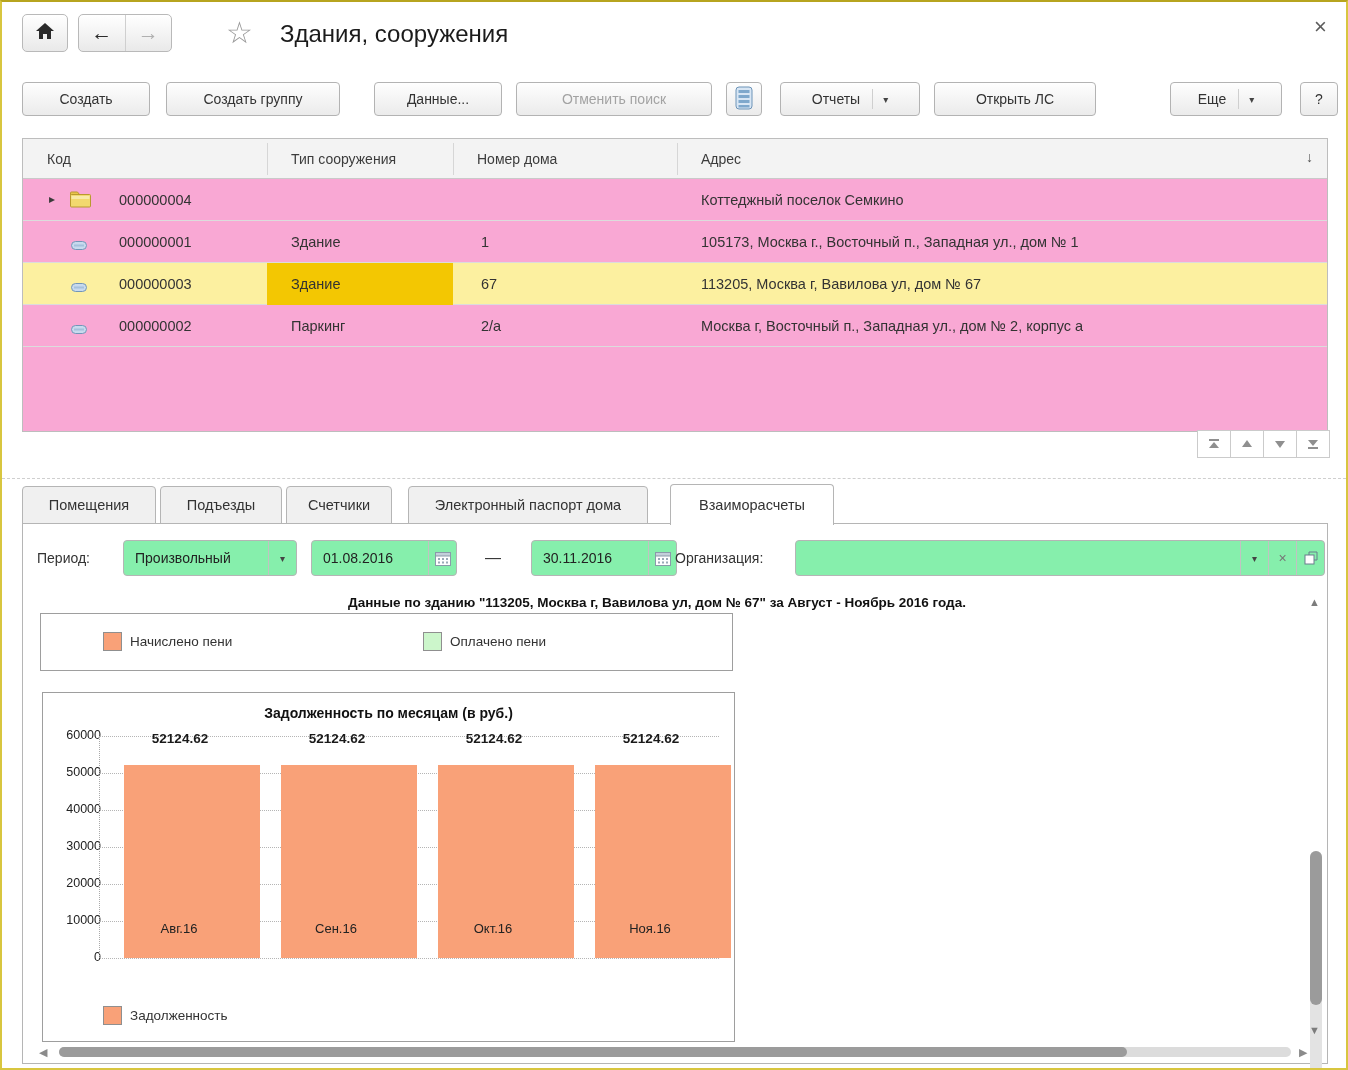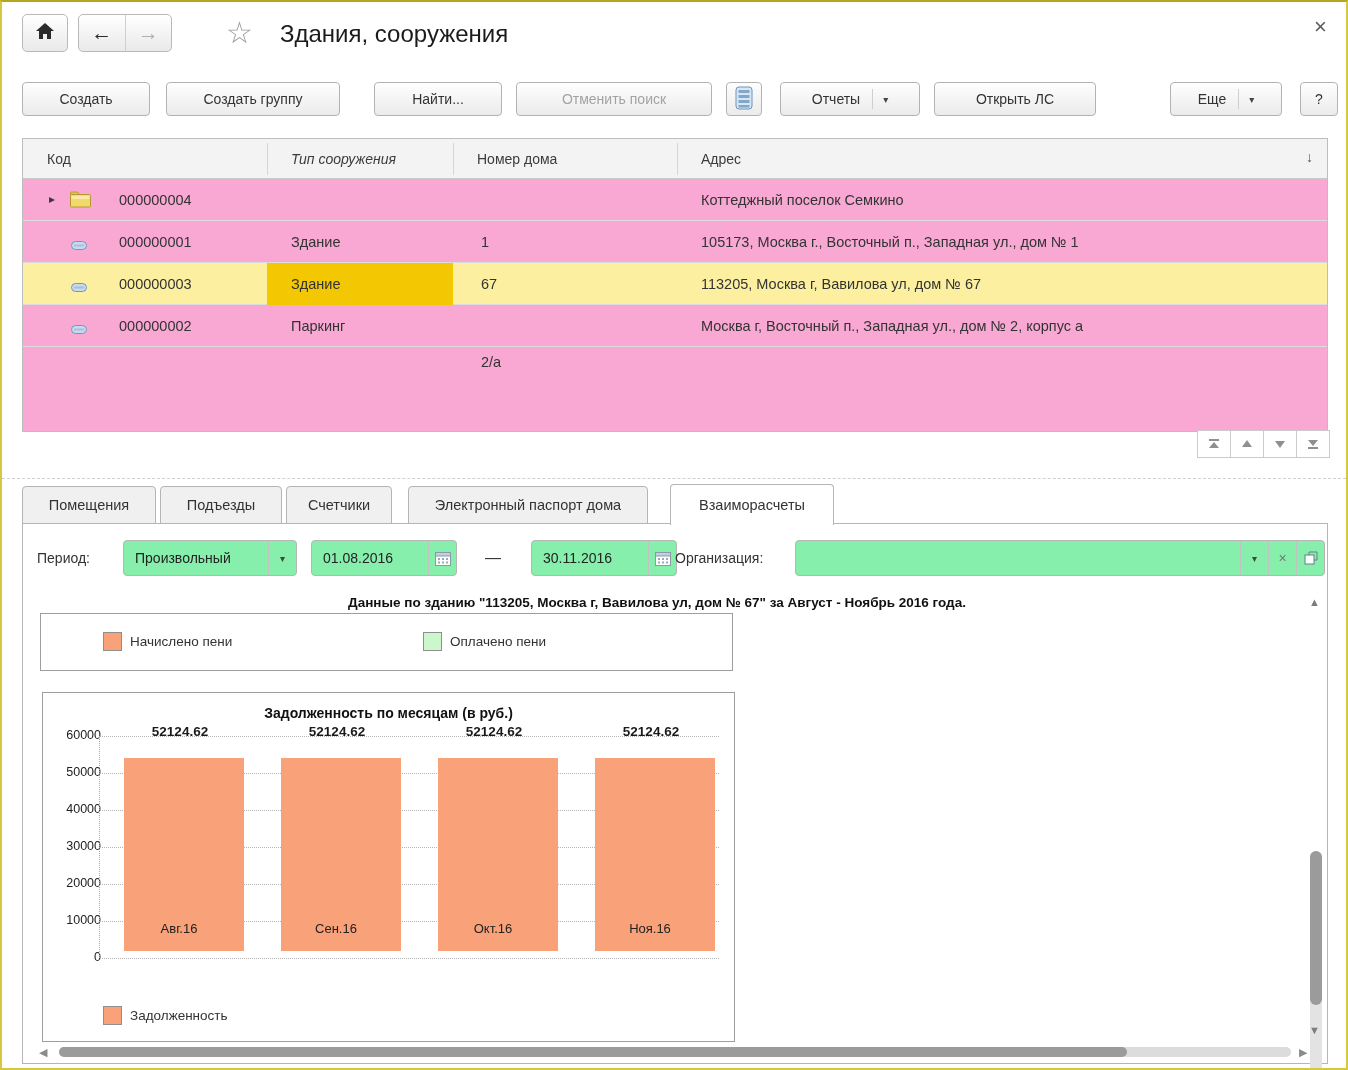--- a/index.html
+++ b/index.html
@@ -67,21 +67,21 @@
     font-size:13.5px; font-weight:700; color:#111; }
   .legend-box { position:absolute; top:89px; height:58px; border:1px solid #9e9e9e; background:#fff; }
   .lg-item { position:absolute; top:18px; display:flex; align-items:center; }
   .lg-sq { width:19px; height:19px; border:1px solid #8f8f8f; margin-right:8px; }
   .lg-lbl { font-size:13.5px; color:#333; }
   .chart-box { position:absolute; left:19px; top:168px; width:693px; height:350px; border:1px solid #9e9e9e; }
   .chart-title { position:absolute; left:0; right:0; top:12px; text-align:center; font-size:14px; font-weight:700; color:#111; }
   .ylab { position:absolute; right:633px; width:52px; text-align:right; font-size:12.5px; color:#222; }
   .plot { position:absolute; left:56px; top:43px; width:620px; height:222px; border-left:1px dotted #a9a9a9; }
   .gline { position:absolute; left:0; right:0; border-top:1px dotted #b5b5b5; }
-  .bar { position:absolute; bottom:7px; width:120px; }
+  .bar { position:absolute; bottom:0; width:136px; }
   .bar-val { position:absolute; width:130px; text-align:center; top:-34px; left:-9px;
     font-size:13.5px; font-weight:700; color:#1a1a1a; }
   .xlab { position:absolute; top:228px; width:112px; text-align:center; font-size:13px; color:#222; }
   
   .vscroll { position:absolute; left:1282px; top:72px; width:22px; height:446px; }
   .varrow { position:absolute; left:4px; font-size:11px; color:#7c7c7c; }
   .vthumb { position:absolute; left:5px; top:255px; width:12px; height:154px; background:#9b9b9b; border-radius:6px; }
   .vtrack { position:absolute; left:5px; top:255px; width:12px; height:230px; background:#e3e3e3; border-radius:6px; }
   .hscroll { position:absolute; left:14px; top:520px; width:1276px; height:16px; }
   .harrow { position:absolute; top:2px; font-size:11px; color:#8b8b8b; }
@@ -112,21 +112,21 @@
   <div class="page-title">Здания, сооружения</div>
   <div class="close-x">×</div>
 
   <div class="btn" style="left:20px; width:128px;">
       <span>Создать</span>
     </div>
   <div class="btn" style="left:164px; width:174px;">
       <span>Создать группу</span>
     </div>
   <div class="btn" style="left:372px; width:128px;">
-      <span>Найти...</span>
+      <span>Данные...</span>
     </div>
   <div class="btn disabled" style="left:514px; width:196px;">
       <span>Отменить поиск</span>
     </div>
   <div class="btn" style="left:724px; width:36px;">
     <span>
       <svg width="18" height="24" viewBox="0 0 18 24">
         <rect x="1" y="1" width="16" height="22" rx="3" fill="#d8e6f4" stroke="#6d94b8"></rect>
         <rect x="3.5" y="4" width="11" height="3" fill="#7fa8cc"></rect>
         <rect x="3.5" y="9" width="11" height="3" fill="#7fa8cc"></rect>
@@ -146,21 +146,21 @@
     <span>Еще</span>
     <span class="caret">▾</span>
   </div>
   <div class="btn" style="left:1298px; width:38px;">
       <span>?</span>
     </div>
 
   <div class="list">
     <div class="thead">
       <div class="th" style="left:0; width:244px;">Код</div>
-      <div class="th" style="left:244px; width:186px;font-style:italic;">Тип сооружения</div>
+      <div class="th" style="left:244px; width:186px;">Тип сооружения</div>
       <div class="th" style="left:430px; width:224px;">Номер дома</div>
       <div class="th" style="left:654px; right:40px;">Адрес</div>
       <div class="th-sep" style="left:244px;"></div>
       <div class="th-sep" style="left:430px;"></div>
       <div class="th-sep" style="left:654px;"></div>
       <div class="sort">↓</div>
     </div>
 
     <div class="trow" style="top:40px;">
       <span class="expander">▸</span>
@@ -204,21 +204,21 @@
 
     <div class="trow" style="top:166px;">
       <span class="rowicon">
         <svg width="16" height="9" viewBox="0 0 16 9">
             <rect x="0.5" y="0.5" width="15" height="8" rx="4" fill="#c8daee" stroke="#7296b8"></rect>
             <line x1="3" y1="4.5" x2="13" y2="4.5" stroke="#a5c1dd" stroke-width="2"></line>
           </svg>
       </span>
       <span class="cell code">000000002</span>
       <span class="cell" style="left:268px;">Паркинг</span>
-      <span class="cell" style="left:458px;margin-top:36px;">2/а</span>
+      <span class="cell" style="left:458px;">2/а</span>
       <span class="cell" style="left:678px;">Москва г, Восточный п., Западная ул., дом № 2, корпус а</span>
     </div>
   </div>
 
   <div class="tnav">
     <div class="nb">
       <svg width="14" height="12" viewBox="0 0 14 12">
           <rect x="2" y="1" width="10" height="2" fill="#8f8f8f"></rect>
           <path d="M7 4 L12 10 H2 Z" fill="#8f8f8f"></path>
         </svg>

